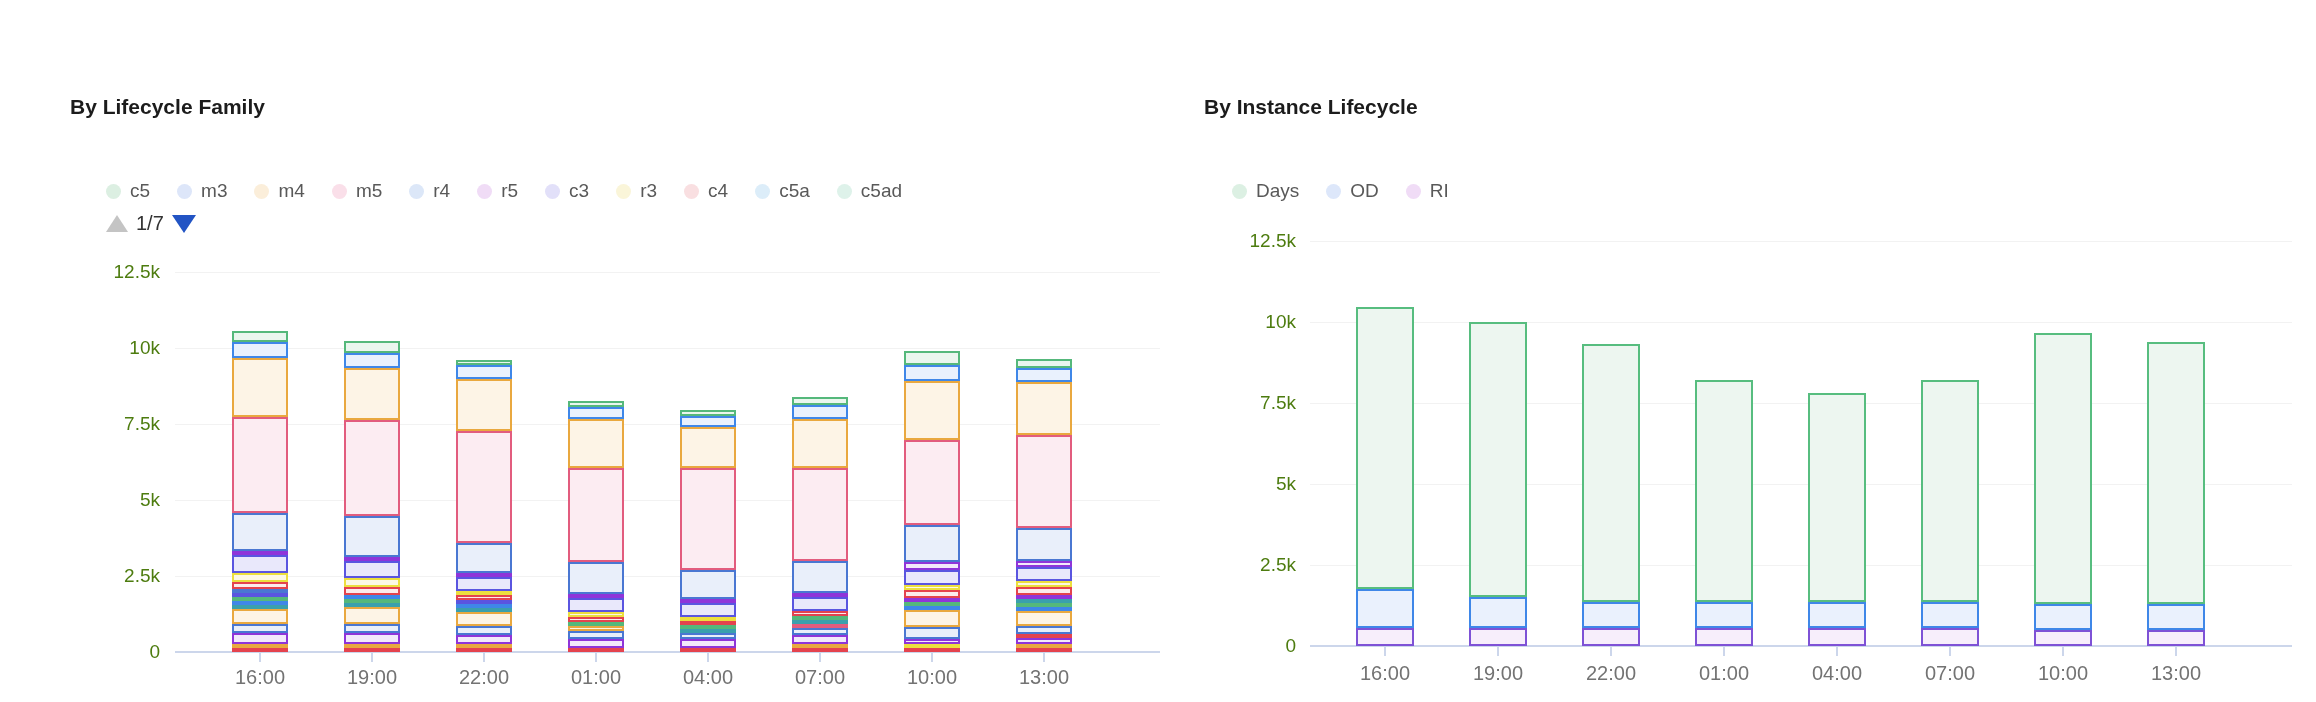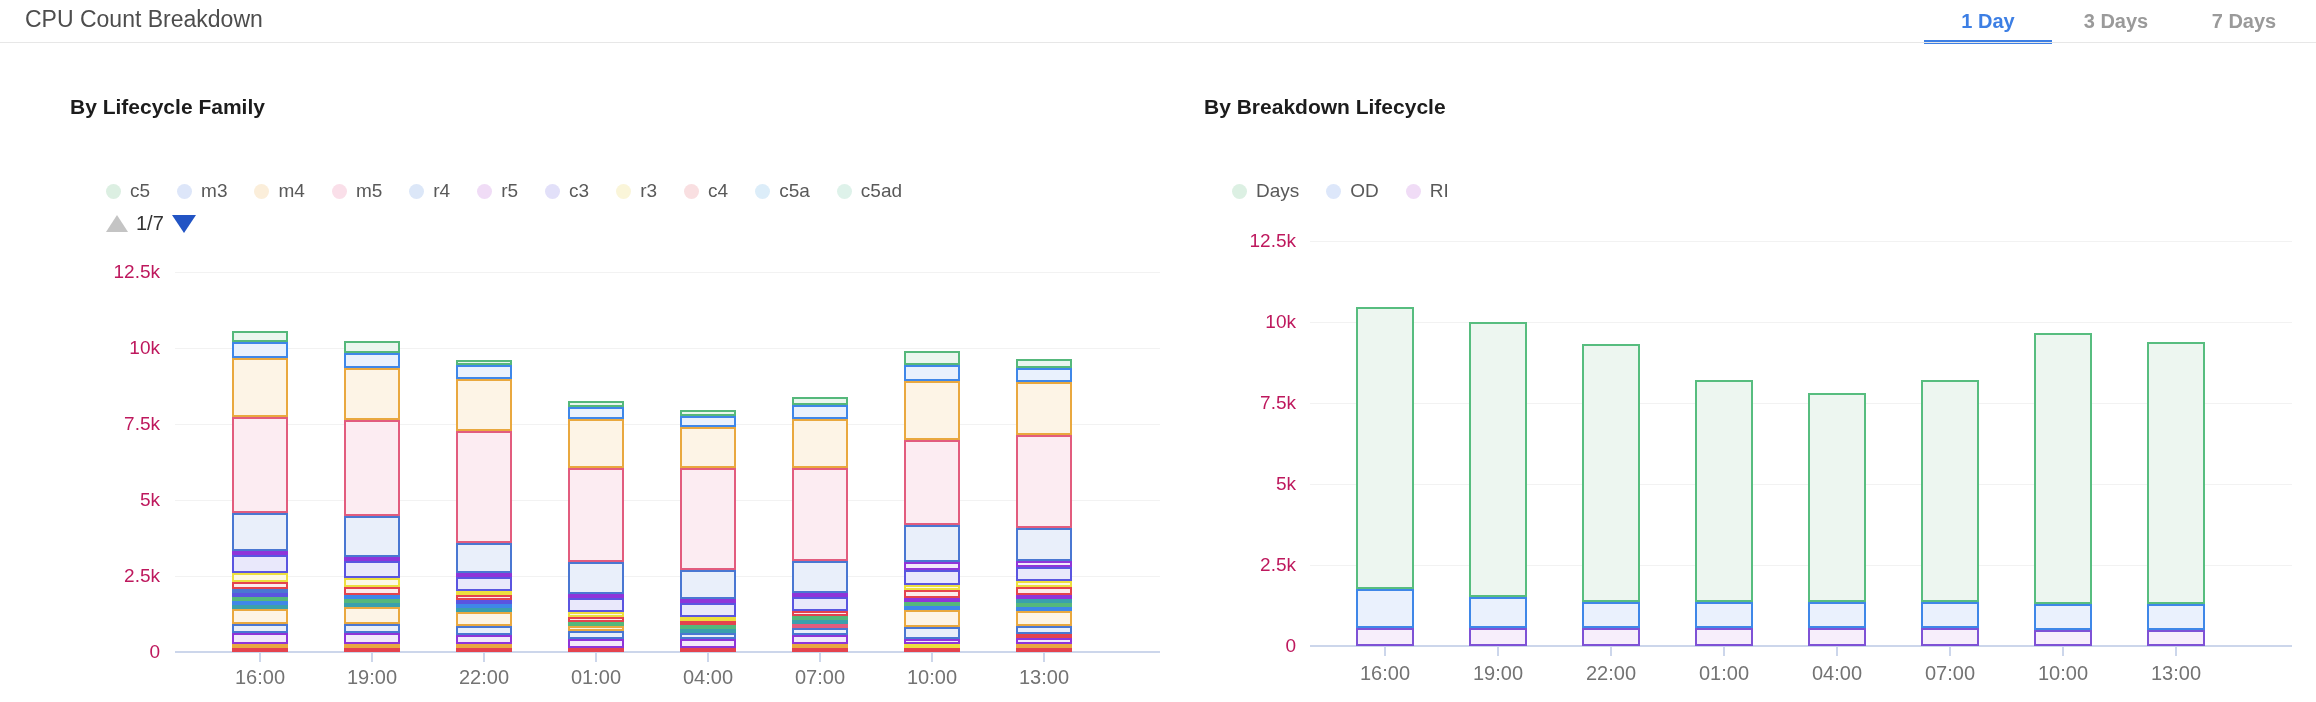--- a/index.html
+++ b/index.html
@@ -35,49 +35,33 @@
   .tri-up { width:0; height:0; border-left:11px solid transparent; border-right:11px solid transparent;
             border-bottom:17px solid #c4c4c4; cursor:pointer; }
   .tri-down { width:0; height:0; border-left:12px solid transparent; border-right:12px solid transparent;
               border-top:18px solid #2254c4; cursor:pointer; margin-left:8px; }
   #pager-text { font-size:20px; color:#333; margin-left:8px; }
 
   
   .grid-line { position:absolute; height:1px; background:#f2f2f2; }
   .axis-line { position:absolute; height:2px; background:#ccd6eb; }
   .tick-mark { position:absolute; width:2px; height:9px; background:#ccd6eb; }
-  .y-tick-label { position:absolute; width:80px; text-align:right; font-size:19px; color:#be185d; }
+  .y-tick-label { position:absolute; width:80px; text-align:right; font-size:19px; color:#4d7c0f; }
   .x-tick-label { position:absolute; width:100px; text-align:center; font-size:20px; color:#737373; }
   .bar { position:absolute; display:flex; flex-direction:column-reverse; cursor:pointer; }
   .seg { width:100%; border:2px solid; }
 </style>
 </head>
 <body>
 
 <div id="page">
 
-  <div id="header">
-    <div id="page-title">CPU Count Breakdown</div>
-    <div id="tabs">
-        <div class="tab active">
-          <span>1 Day</span>
-          <div class="tab-underline"></div>
-        </div>
-        <div class="tab">
-          <span>3 Days</span>
-        </div>
-        <div class="tab">
-          <span>7 Days</span>
-        </div>
-      </div>
-    <div id="header-divider"></div>
-  </div>
 
   <div id="left-title" class="section-title">By Lifecycle Family</div>
-  <div id="right-title" class="section-title">By Breakdown Lifecycle</div>
+  <div id="right-title" class="section-title">By Instance Lifecycle</div>
 
   <div id="left-legend" class="legend-row">
       <div class="legend-item">
         <div class="legend-dot" style="background: rgb(220, 239, 226);"></div>
         <div class="legend-label">c5</div>
       </div>
       <div class="legend-item">
         <div class="legend-dot" style="background: rgb(221, 230, 249);"></div>
         <div class="legend-label">m3</div>
       </div>

